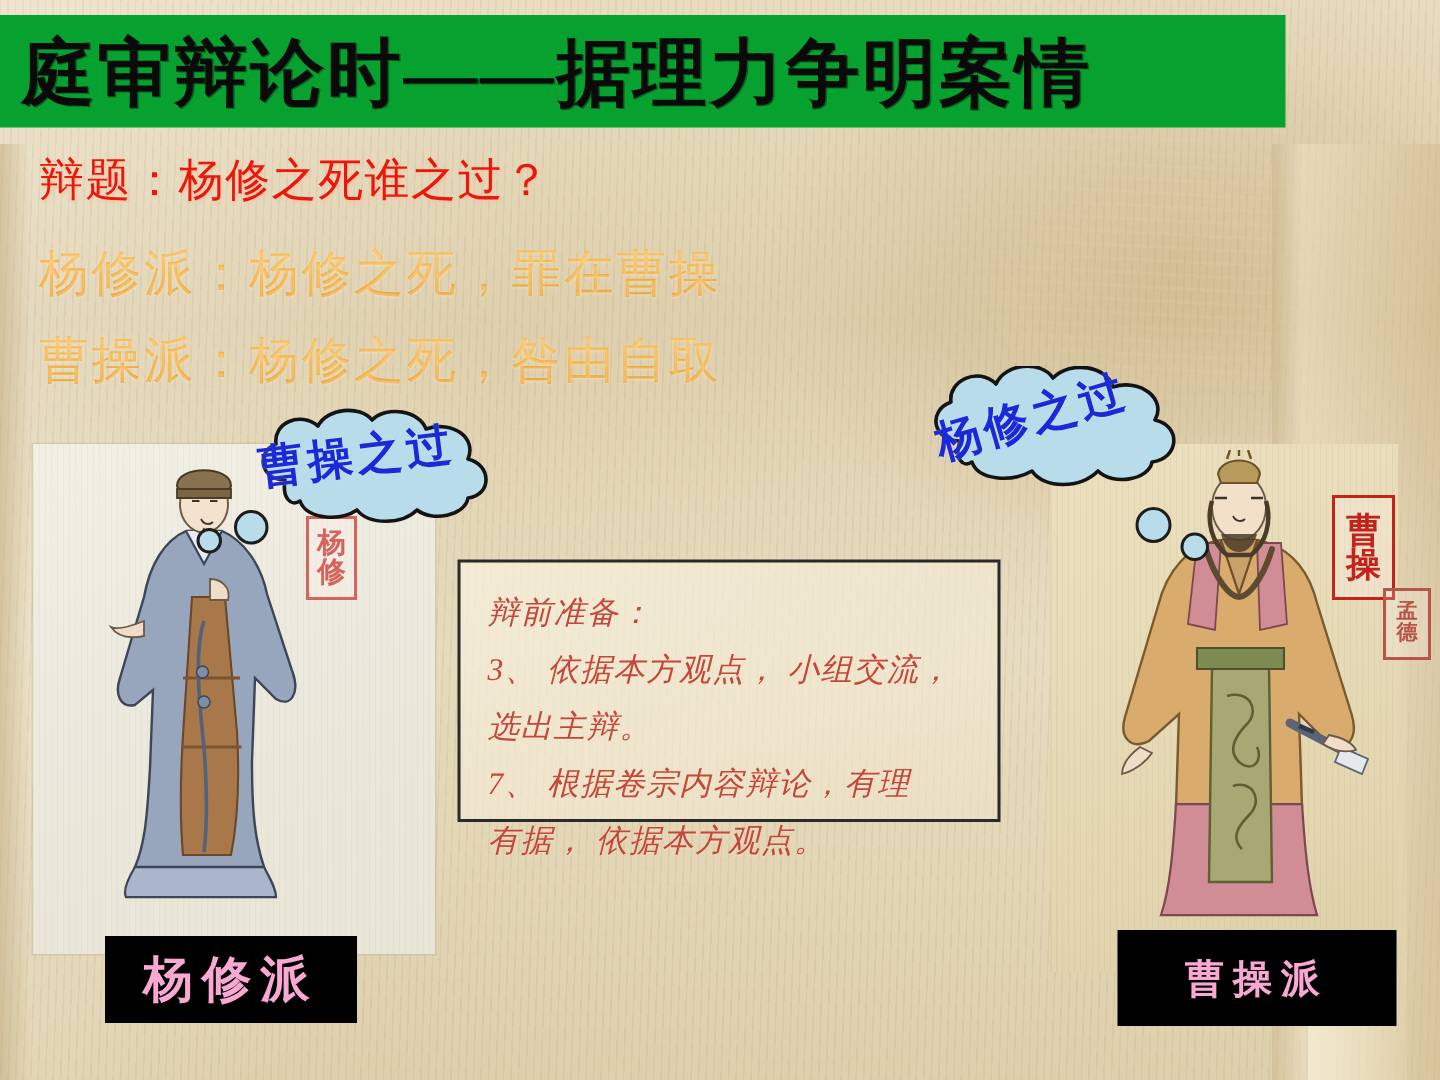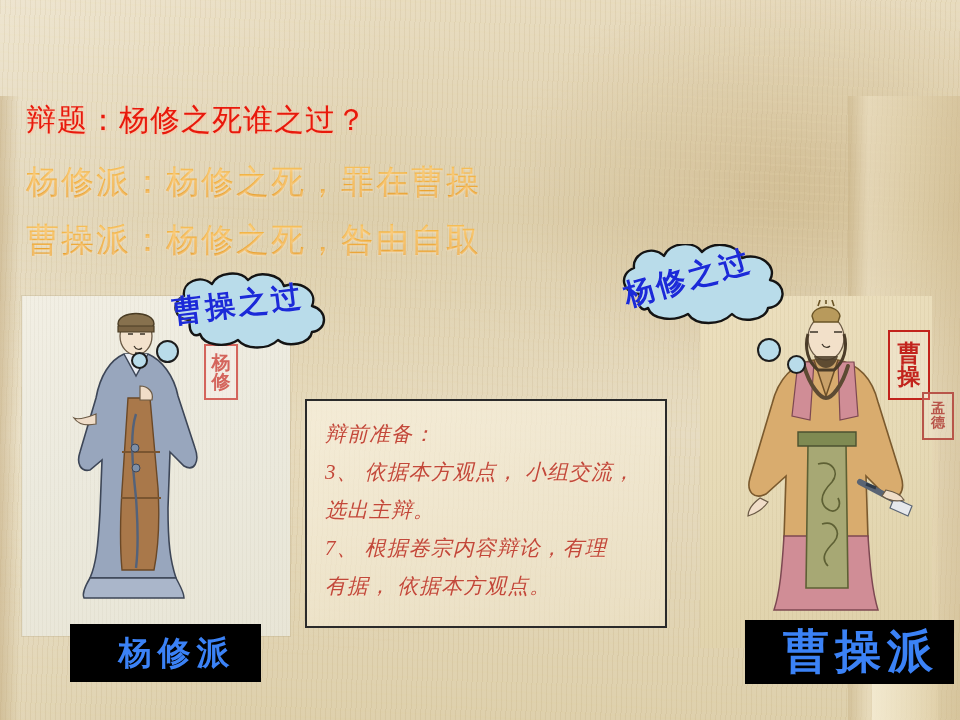--- a/index.html
+++ b/index.html
@@ -147,55 +147,58 @@
     position:absolute;border-radius:50%;
     background:#b9dcea;border:2px solid #1d1d1d;
   }
   .dot-l1{left:156px;top:340px;width:19px;height:19px;}
   .dot-l2{left:131px;top:352px;width:13px;height:13px;}
   .dot-r1{left:757px;top:338px;width:20px;height:20px;}
   .dot-r2{left:787px;top:355px;width:15px;height:15px;}
 
   
   .prep-box{
-    position:absolute;left:305px;top:399px;width:362px;height:229px;
+    position:absolute;left:305px;top:373px;width:362px;height:175px;
     border:2px solid #2a2a2a;
     background:linear-gradient(155deg, rgba(249,242,224,.72), rgba(240,230,205,.55));
     padding:14px 18px 12px 18px;
     box-sizing:border-box;
   }
   .prep-line{
     color:#c2483a;
     font-family:"Liberation Serif", serif;
     font-style:italic;
     font-size:21px;line-height:38px;
     letter-spacing:1px;white-space:nowrap;
     text-shadow:0 1px 1px rgba(255,230,205,.7);
   }
 
   
   .plate{
     position:absolute;background:#000;
-    color:#3b82f6;
+    color:#f9a8d4;
     display:flex;align-items:center;justify-content:center;
     font-family:"Liberation Serif", serif;
-    font-weight:700;letter-spacing:6px;padding-left:23px;
+    font-weight:700;letter-spacing:6px;
   }
   .plate-left{left:70px;top:624px;width:168px;height:58px;font-size:33px;}
-  .plate-right{left:745px;top:620px;width:186px;height:64px;font-size:46px;}
+  .plate-right{left:745px;top:620px;width:186px;height:64px;font-size:26px;}
 </style>
 </head>
 <body>
 
 <div id="slide">
 
   <div class="paper-left-edge"></div>
   <div class="paper-seam"></div>
   <div class="paper-seam2"></div>
 
+  <div class="banner">
+    <div class="banner-text">庭审辩论时——据理力争明案情</div>
+  </div>
 
   <div class="topic">辩题：杨修之死谁之过？</div>
   <div class="stance s1">杨修派：杨修之死，罪在曹操</div>
   <div class="stance s2">曹操派：杨修之死，咎由自取</div>
 
   <div class="panel-left"></div>
 
   <svg class="figure fig-yang" viewBox="0 0 180 300">
 
     <path d="M76 52 C62 58 52 74 48 96 L32 150 C28 162 33 170 42 168 L54 158 L52 210

